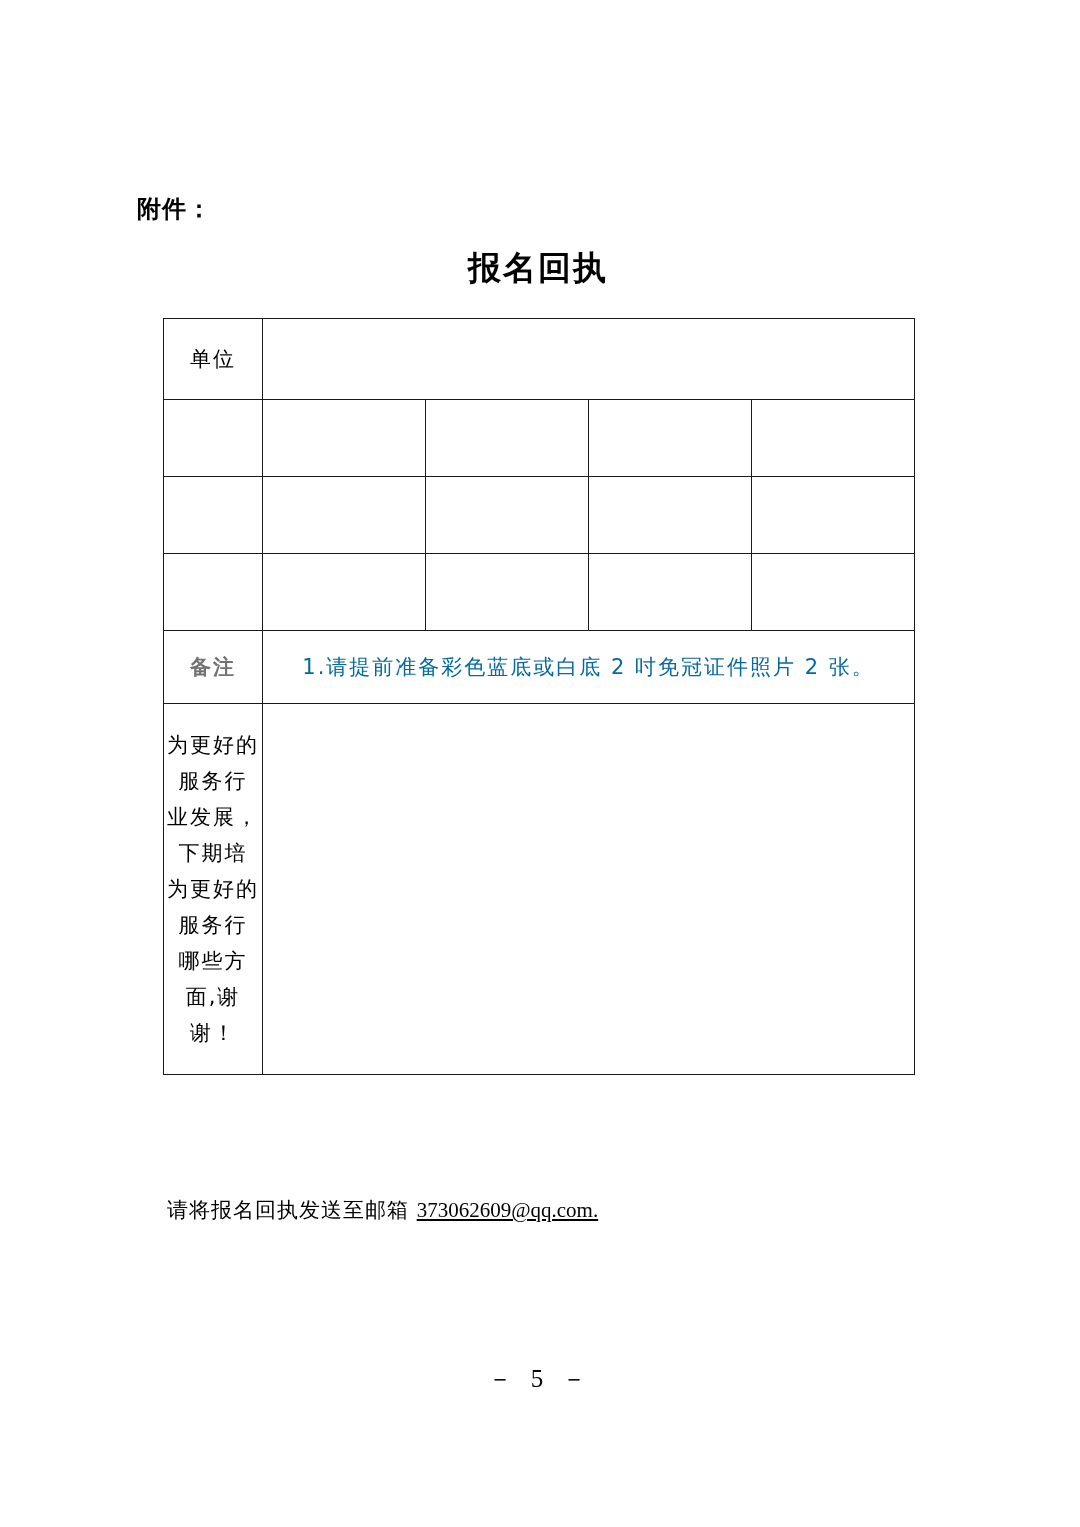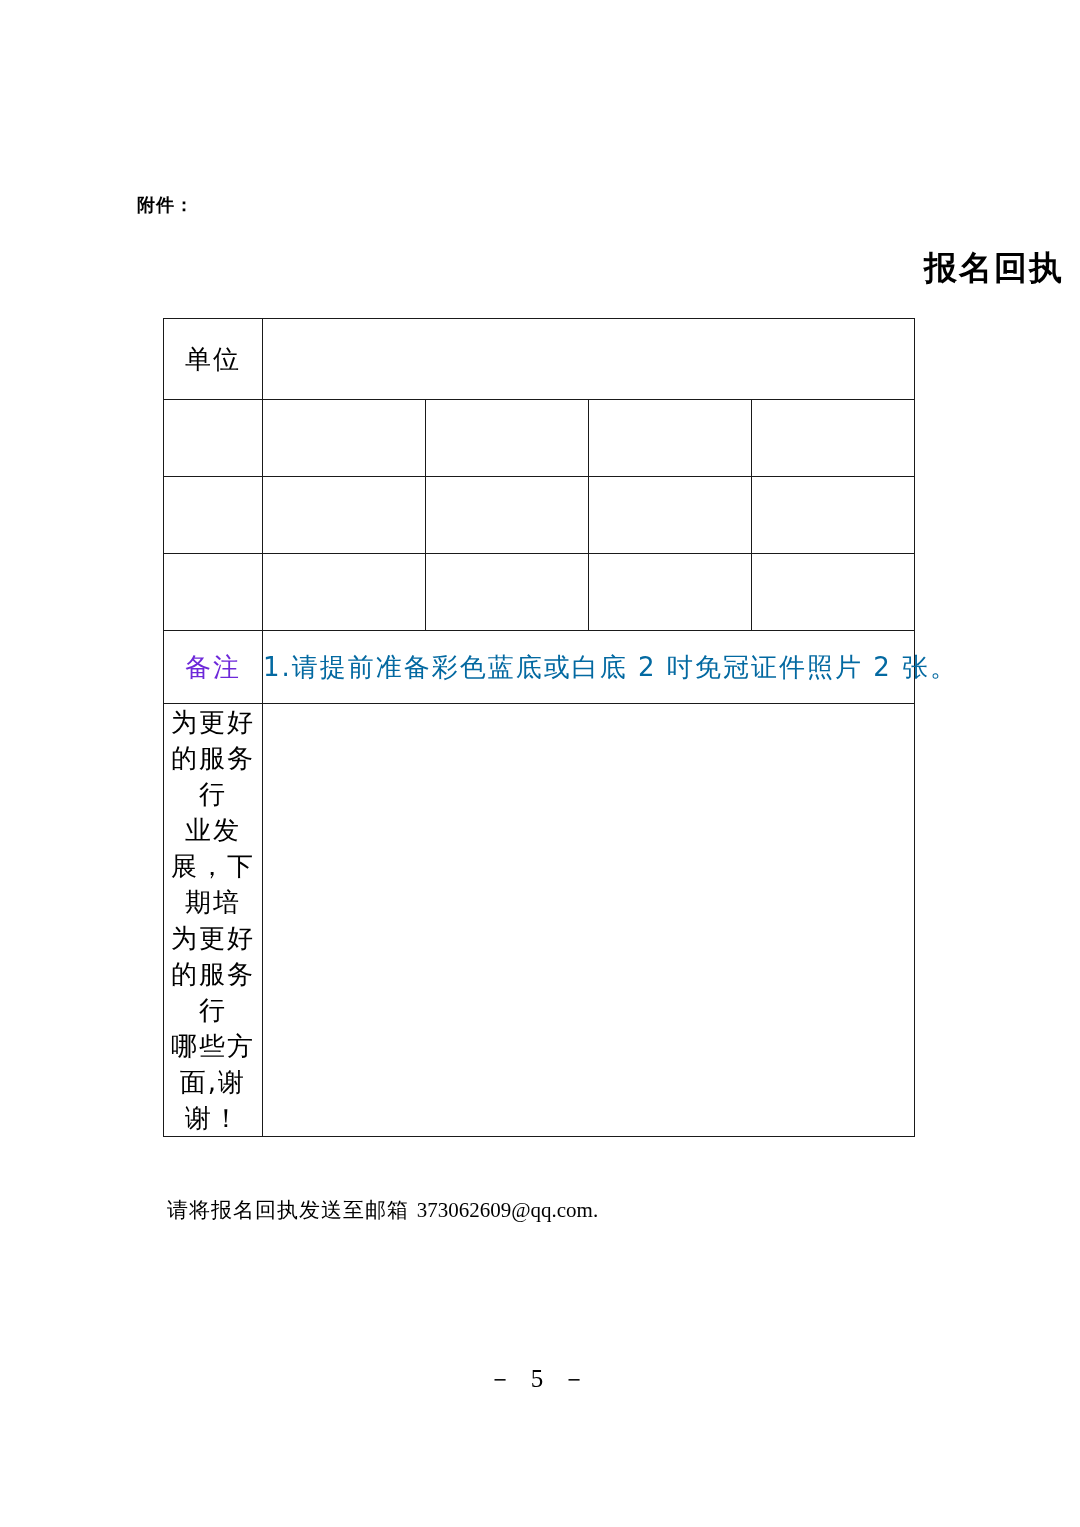--- a/index.html
+++ b/index.html
@@ -19,72 +19,73 @@
   .page {
     position: absolute;
     inset: 0;
   }
 
   .attach-label {
     position: absolute;
     left: 137px;
     top: 193px;
     font-family: "DejaVu Sans", "Liberation Sans", sans-serif;
-    font-size: 18px;
+    font-size: 24px;
     font-weight: bold;
     letter-spacing: 1px;
     white-space: nowrap;
   }
 
   .doc-title {
     position: absolute;
     left: 0;
-    right: 16px;
+    right: 4px;
     top: 246px;
-    text-align: right;
+    text-align: center;
     font-family: "DejaVu Sans", "Liberation Sans", sans-serif;
     font-size: 33px;
     font-weight: bold;
     letter-spacing: 2px;
   }
 
   table.form {
     position: absolute;
     left: 163px;
     top: 318px;
     width: 752px;
     border-collapse: collapse;
     table-layout: fixed;
   }
   table.form td {
     border: 1px solid #1a1a1a;
     padding: 0;
     text-align: center;
     vertical-align: middle;
     font-family: "DejaVu Sans", "Liberation Sans", sans-serif;
-    font-size: 26px;
+    font-size: 21px;
     letter-spacing: 2px;
   }
 
   .r-unit td { height: 80px; }
   .r-head td { height: 80px; }
   .r-blank td { height: 76px; }
   .r-note td { height: 72px; }
   .r-survey td { height: 370px; }
 
   .cell-unit-label { width: 98px; }
   .cell-gender { width: 105px; }
   .cell-position { width: 125px; }
   .cell-phone { width: 170px; }
   .cell-email { width: 254px; }
 
   .note-label {
-    color: #6d28d9;
+    color: #737373;
     font-size: 21px;
     letter-spacing: 2px;
+    font-weight: bold;
   }
   .note-text {
     color: #0369a1;
     text-align: left;
     padding-left: 14px;
     font-size: 21px;
     letter-spacing: 0.5px;
     white-space: nowrap;
   }
 
@@ -103,20 +104,21 @@
     left: 167px;
     top: 1196px;
     font-family: "DejaVu Sans", "Liberation Sans", sans-serif;
     font-size: 21px;
     letter-spacing: 1px;
     white-space: nowrap;
   }
   .send-note .ascii {
     font-family: "Liberation Serif", "DejaVu Serif", serif;
     letter-spacing: 0;
+    text-decoration: underline;
   }
 
   .page-number {
     position: absolute;
     left: 0;
     right: 0;
     top: 1362px;
     text-align: center;
     font-family: "Liberation Serif", "DejaVu Serif", serif;
     font-size: 25px;

